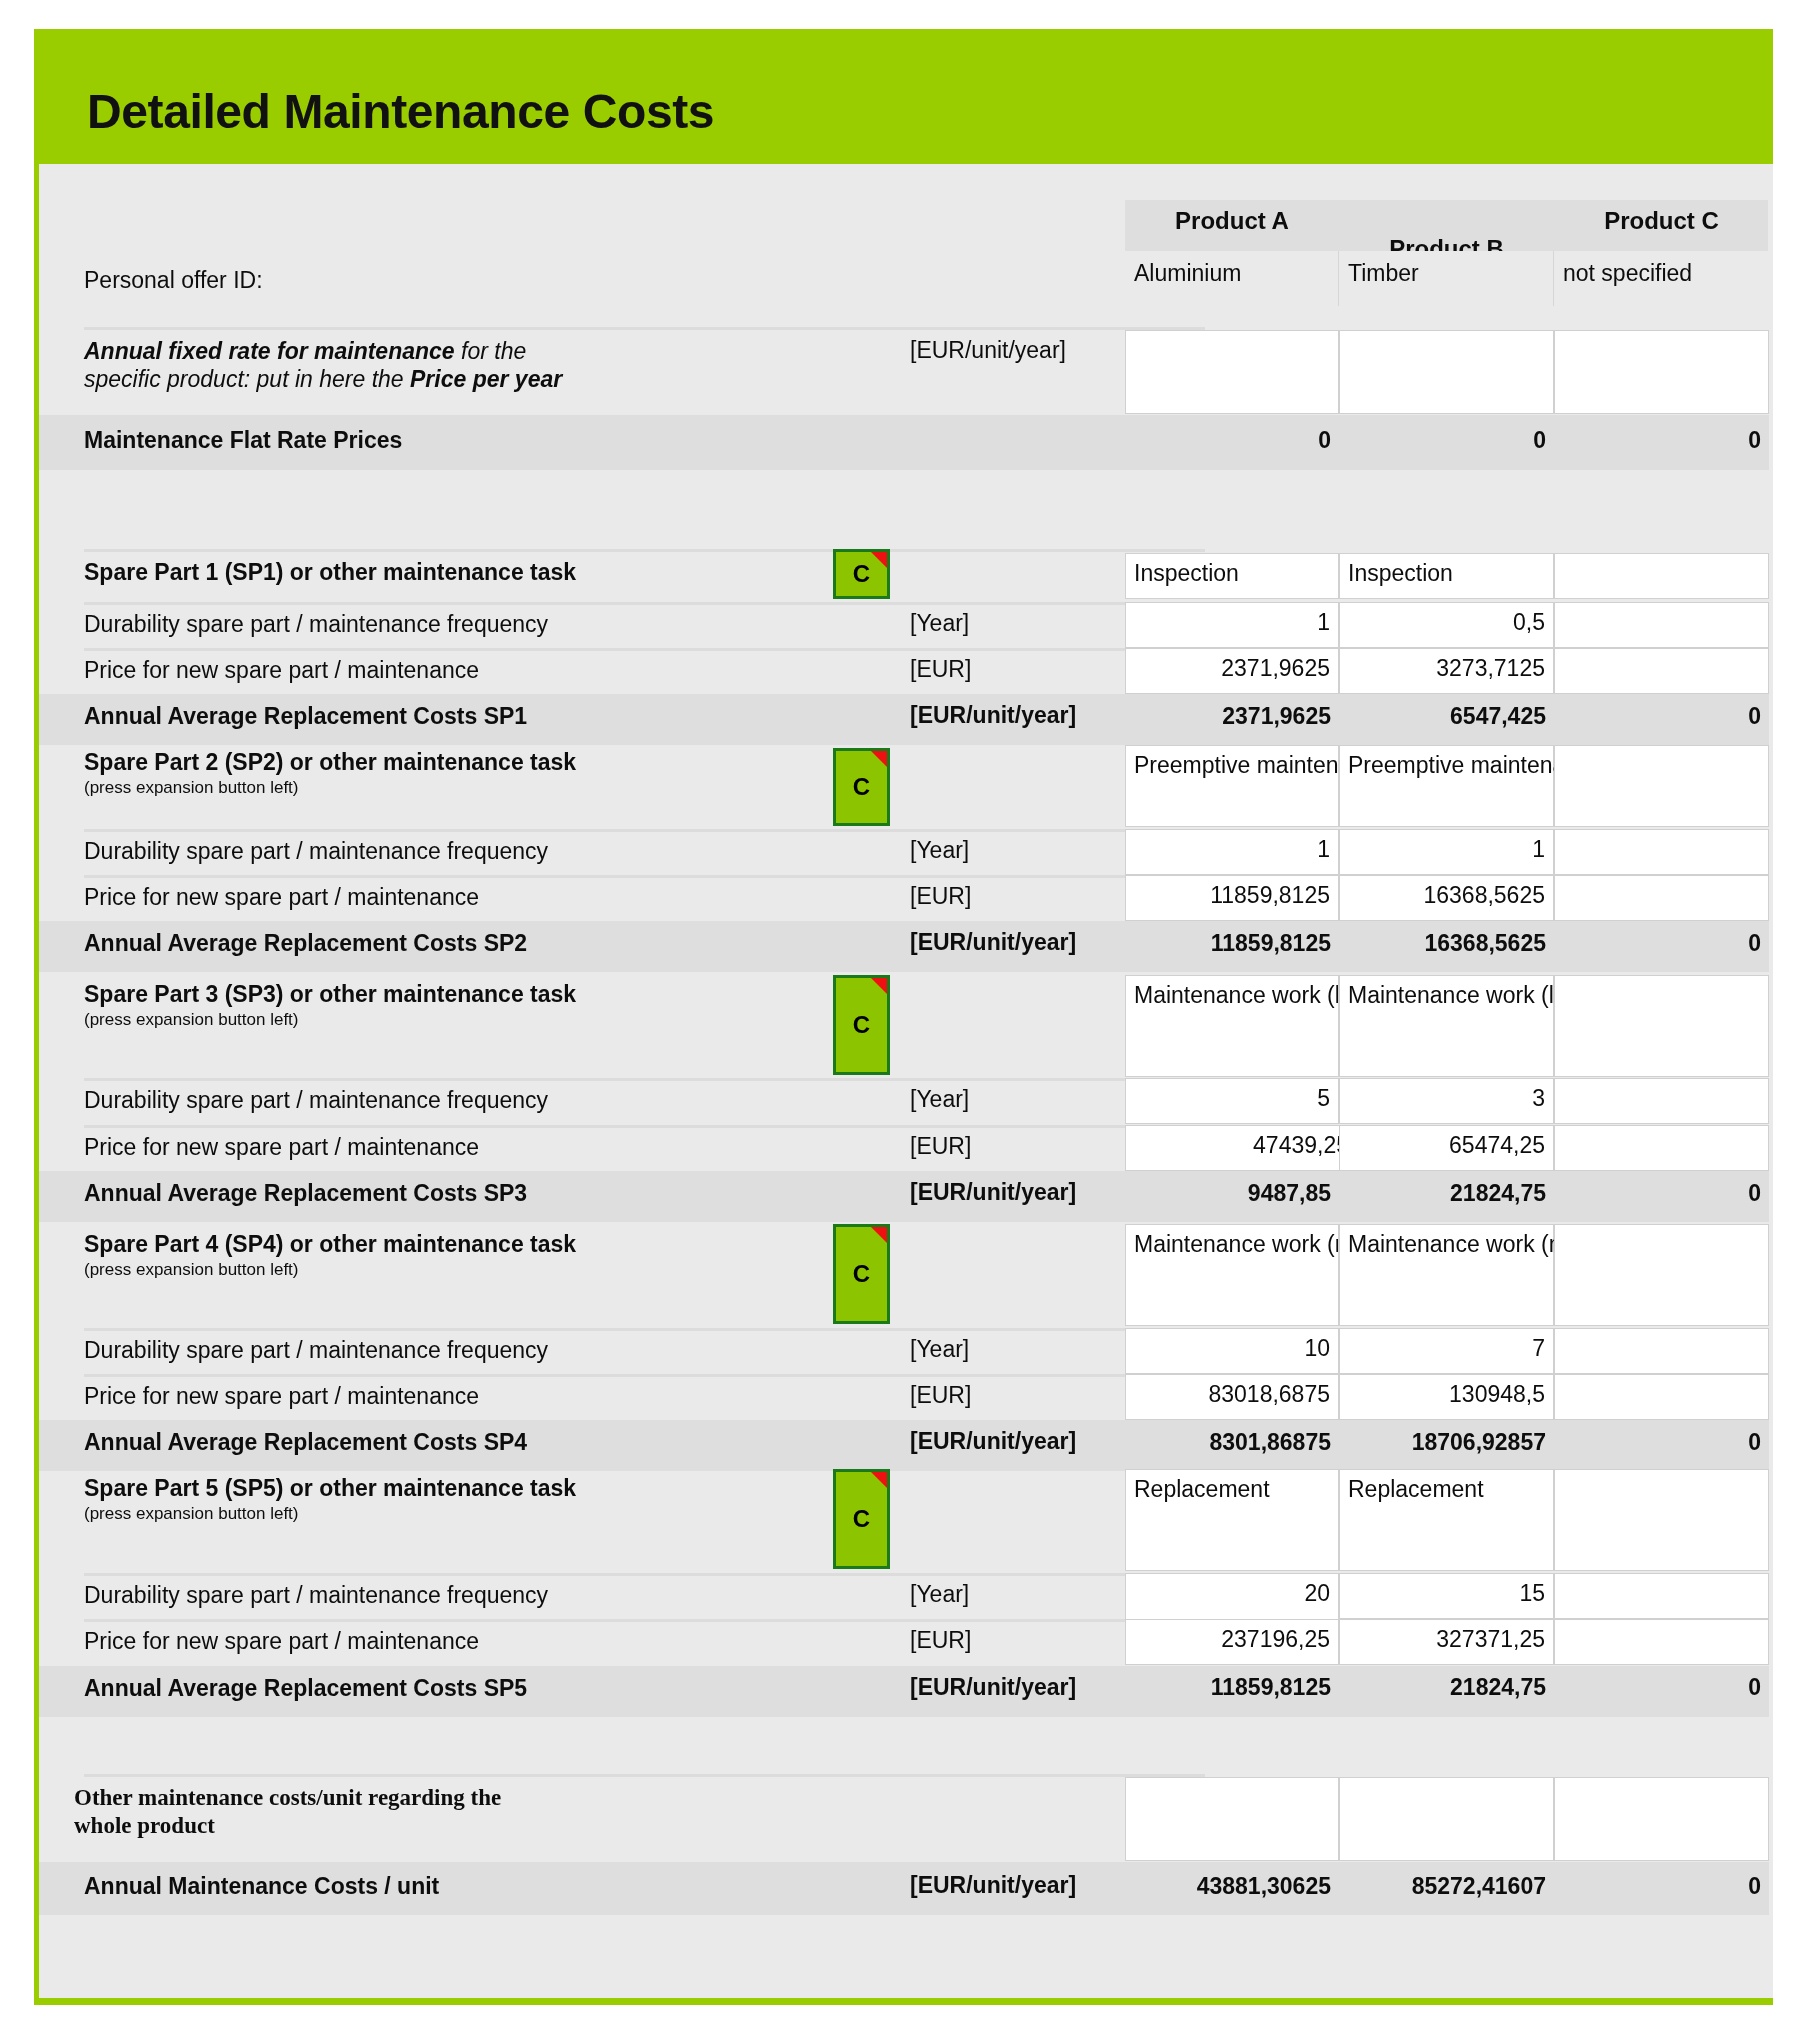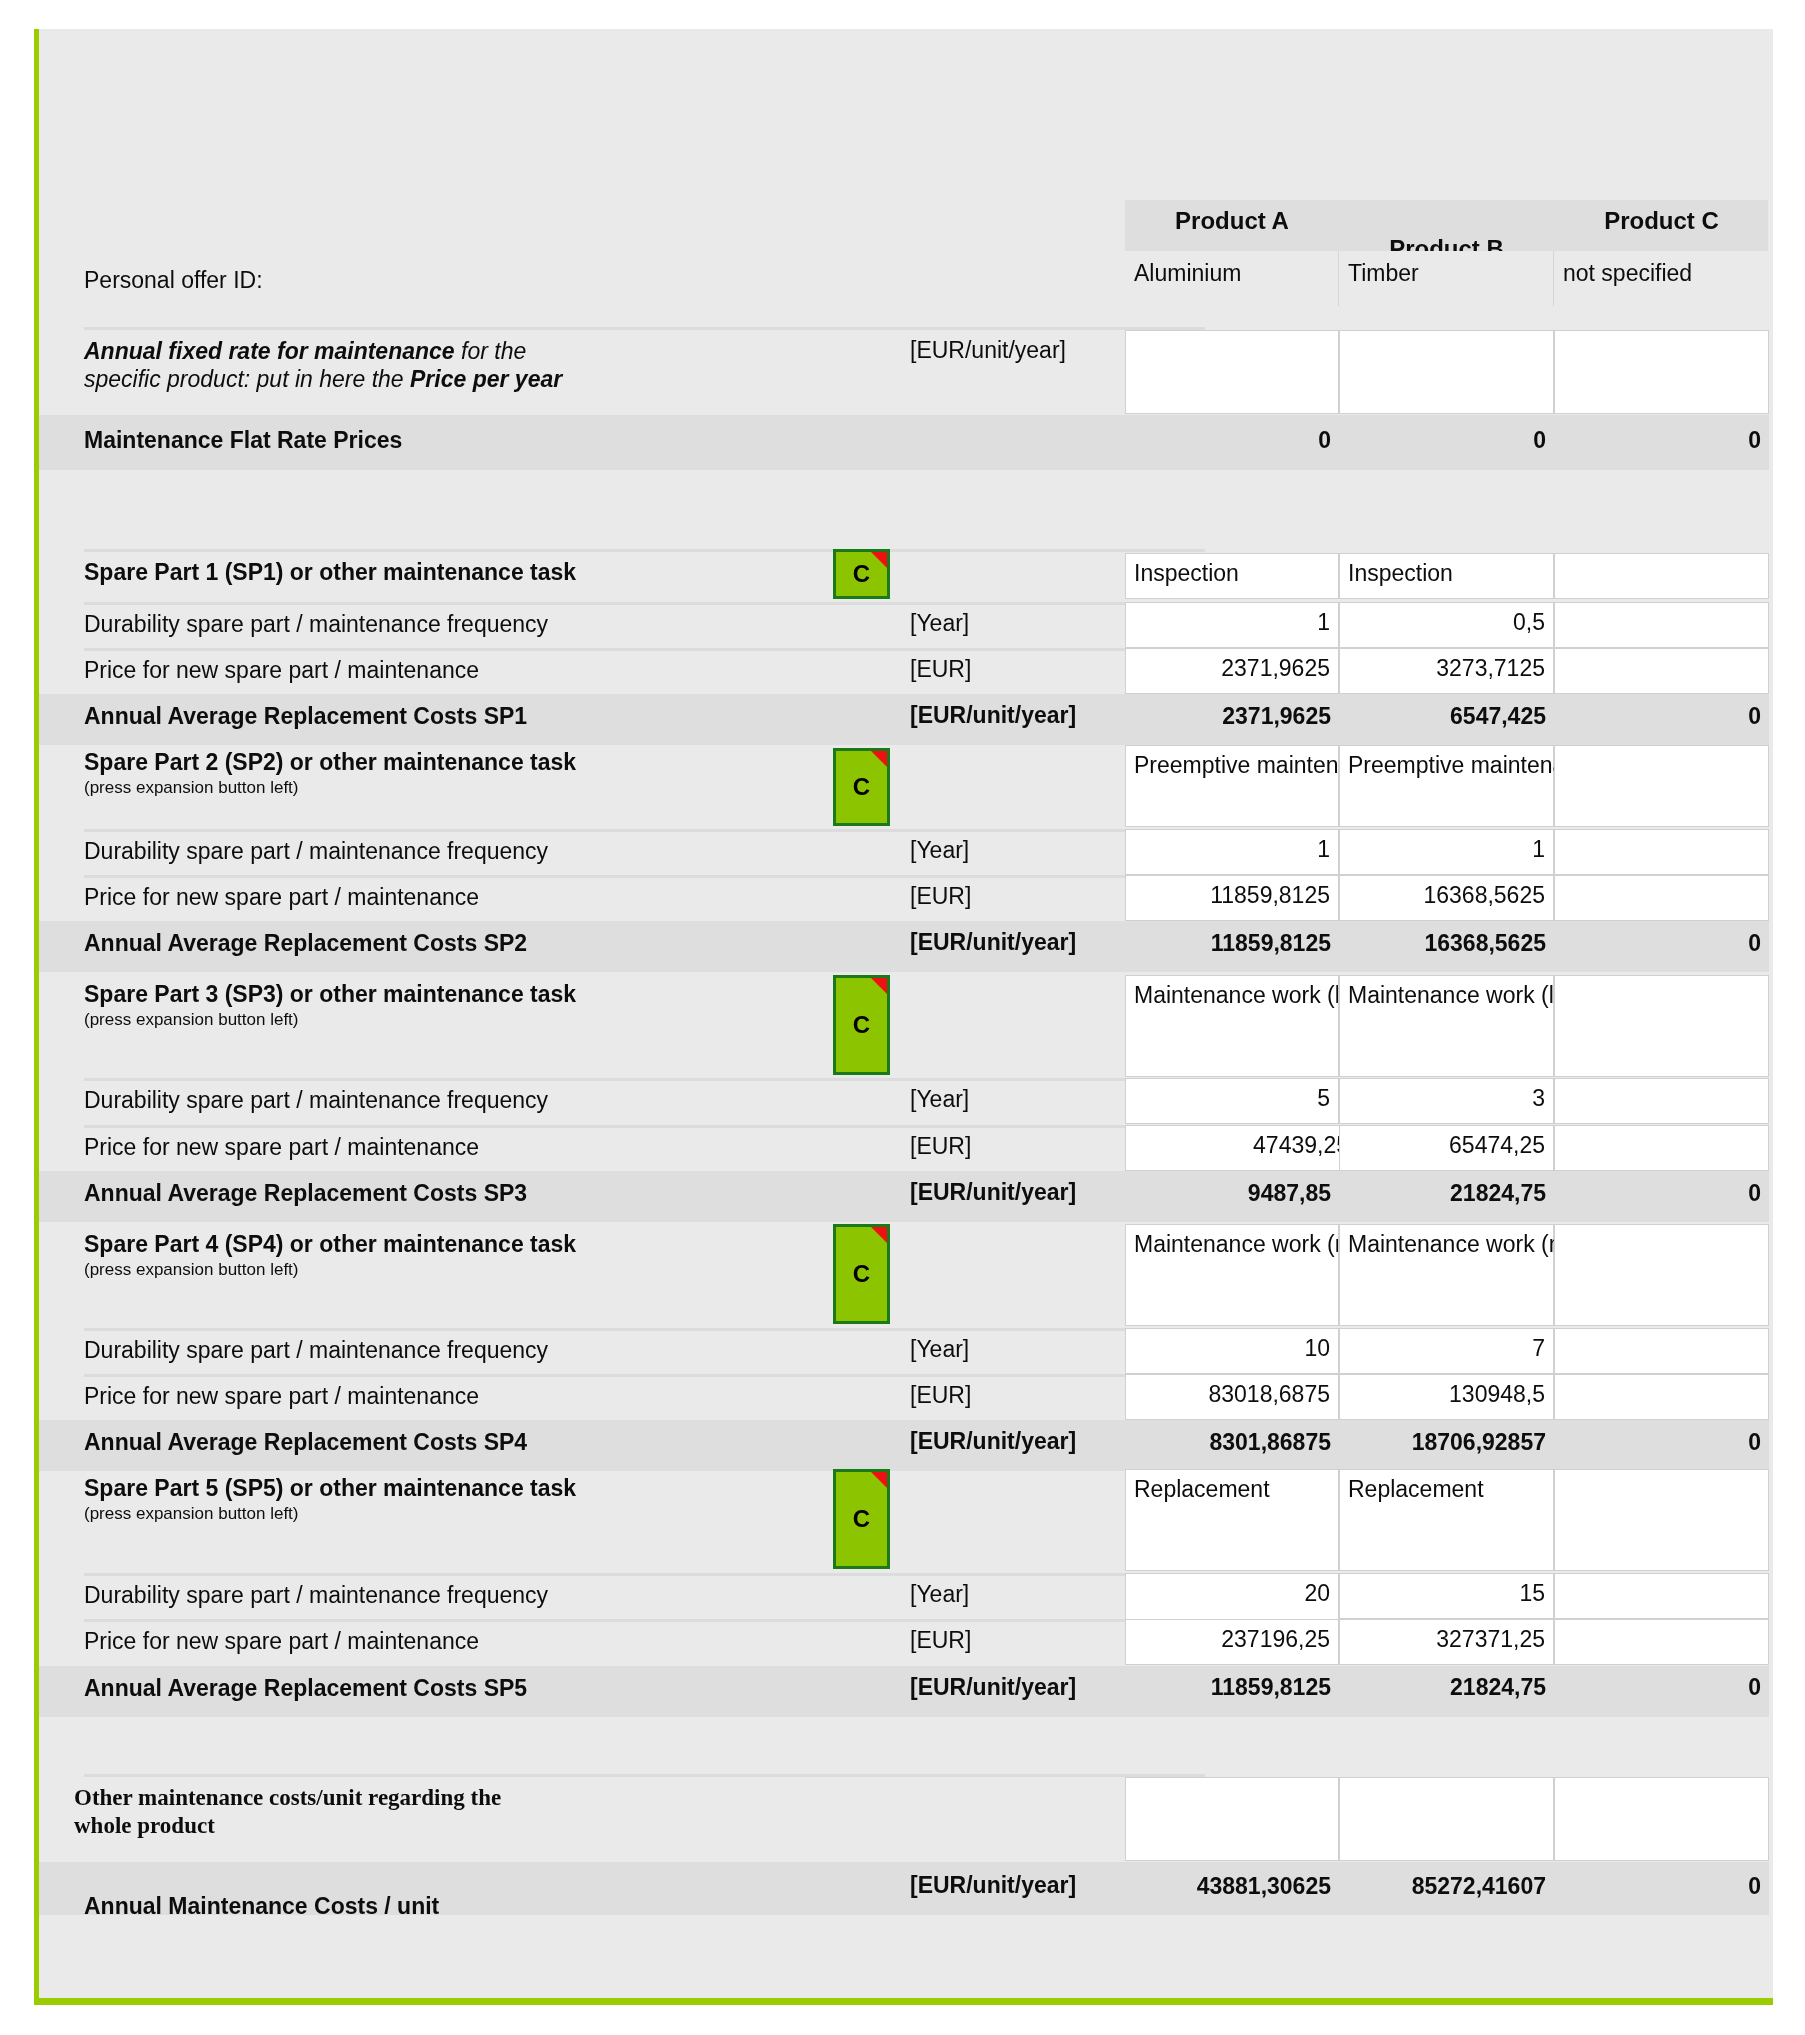--- a/index.html
+++ b/index.html
@@ -182,20 +182,23 @@
     background: #dcdcdc;
   }
 </style>
 </head>
 <body>
 
 <div id="page">
 
   <div class="frame"></div>
 
+  <div class="title-bar">
+    <div class="title-text">Detailed Maintenance Costs</div>
+  </div>
 
   <div class="sheet">
 
     <div class="hdr-band" style="left:1086px; top:36px; width:643px; height:52px;"></div>
     <div class="hdr-cell" style="left:1086px; top:43px; width:214px;">Product A</div>
     <div class="hdr-cell" style="left:1300px; top:43px; width:215px;margin-top:28px;">Product B</div>
     <div class="hdr-cell" style="left:1515px; top:43px; width:215px;">Product C</div>
 
     <div class="sub-cell" style="left:1086px; top:87px; width:214px; height:55px;">Aluminium</div>
     <div class="sub-cell" style="left:1300px; top:87px; width:215px; height:55px;">Timber</div>
@@ -367,21 +370,21 @@
     <div class="cell num b" style="left:1300px; top:1504px; width:215px; height:45px;">21824,75</div>
     <div class="cell num b" style="left:1515px; top:1504px; width:215px; height:45px;">0</div>
 
     <div class="hrule" style="top:1610px;"></div>
     <div class="lbl b" style="left:35px; top:1620px; width:784px;font-family:Liberation Serif, serif;"><span>Other maintenance costs/unit regarding the</span><br><span>whole product</span></div>
     <div class="cell wbox num" style="left:1086px; top:1613px; width:214px; height:84px;"></div>
     <div class="cell wbox num" style="left:1300px; top:1613px; width:215px; height:84px;"></div>
     <div class="cell wbox num" style="left:1515px; top:1613px; width:215px; height:84px;"></div>
 
     <div class="row band-mid" style="top:1698px; height:53px;"></div>
-    <div class="lbl b" style="left:45px; top:1708px; width:784px;margin-top:20px;">Annual Maintenance Costs / unit</div>
+    <div class="lbl b" style="left:45px; top:1708px; width:784px;">Annual Maintenance Costs / unit</div>
     <div class="unit b" style="top:1708px;">[EUR/unit/year]</div>
     <div class="cell num b" style="left:1086px; top:1703px; width:214px; height:45px;">43881,30625</div>
     <div class="cell num b" style="left:1300px; top:1703px; width:215px; height:45px;">85272,41607</div>
     <div class="cell num b" style="left:1515px; top:1703px; width:215px; height:45px;">0</div>
 
   </div>
 
   <div class="bottom-bar"></div>
 </div>
 

